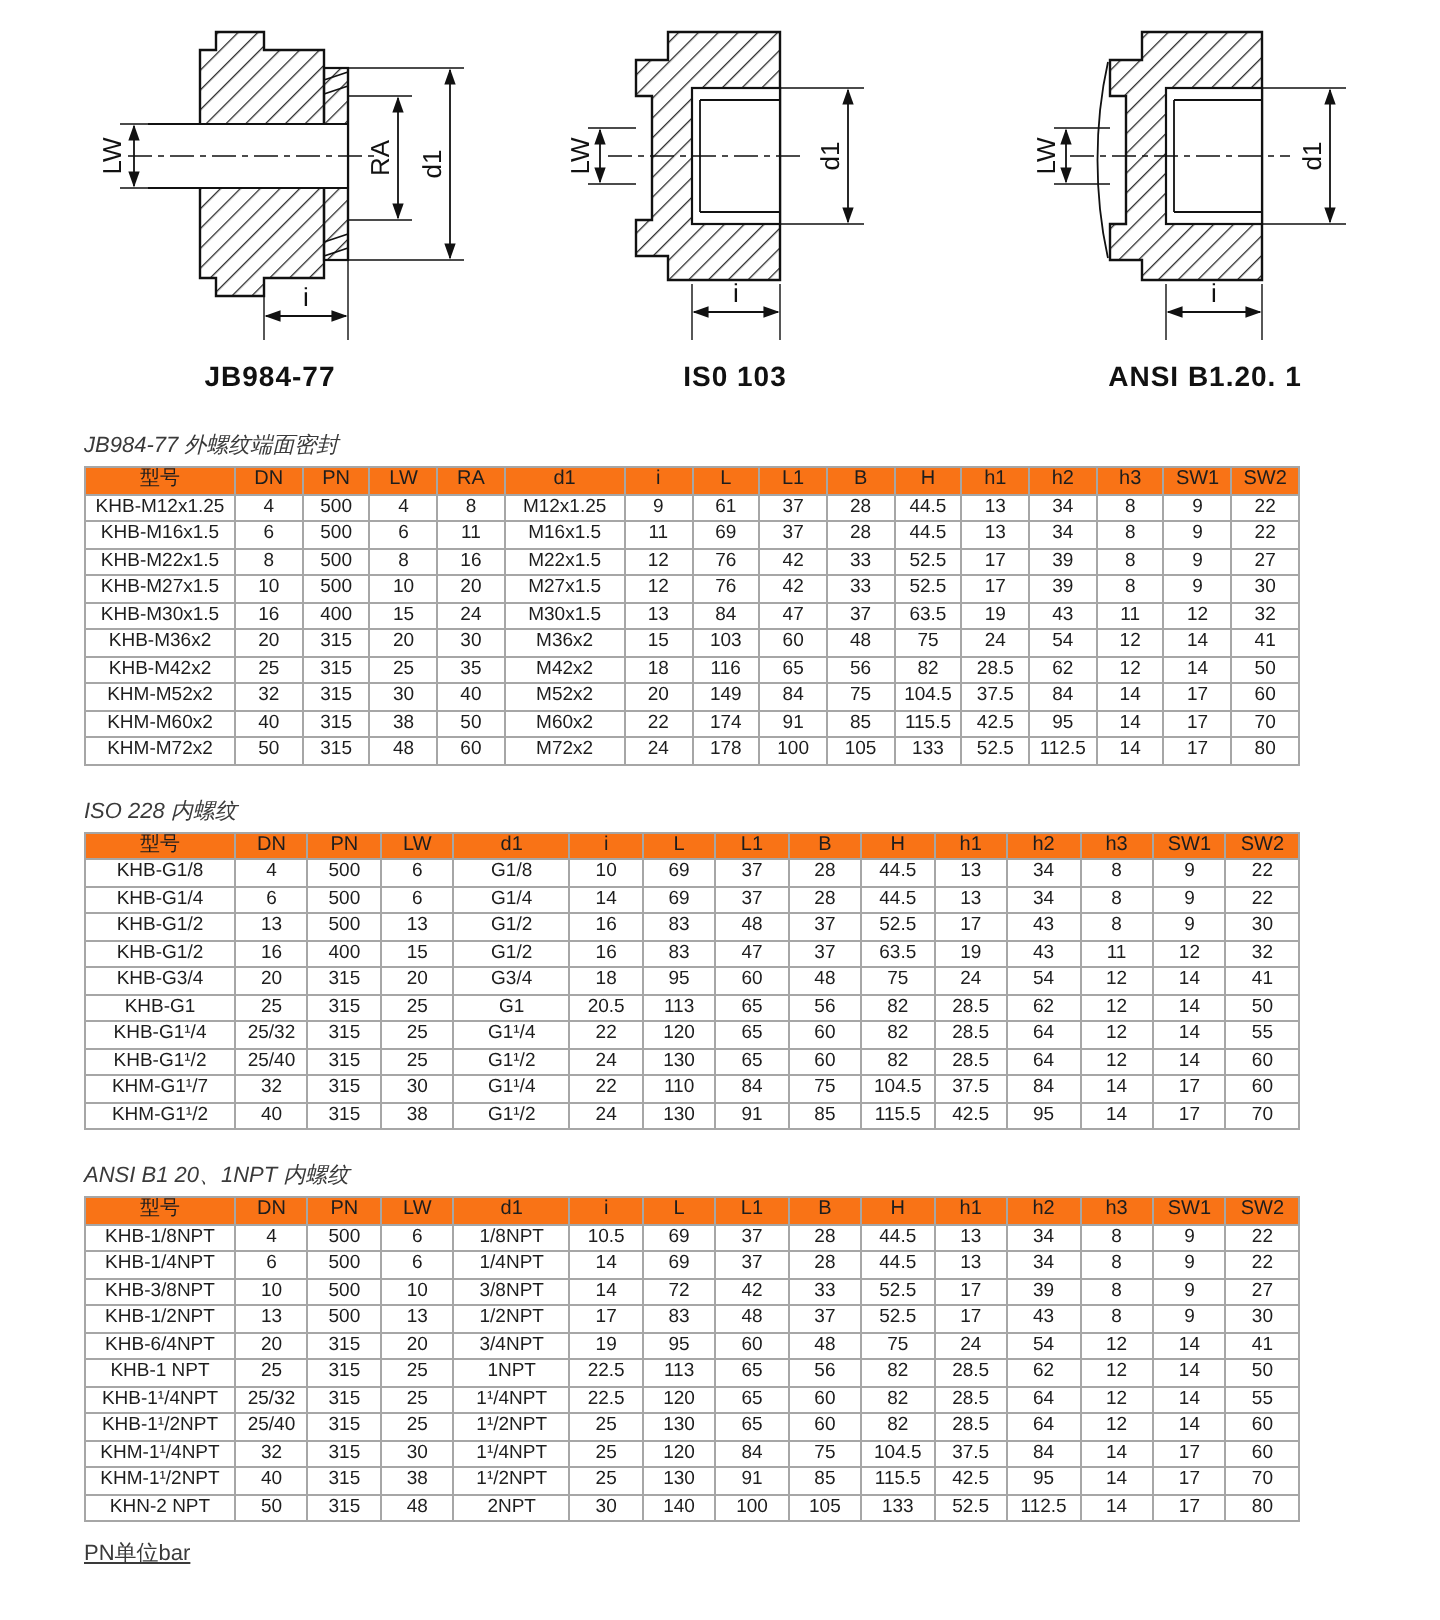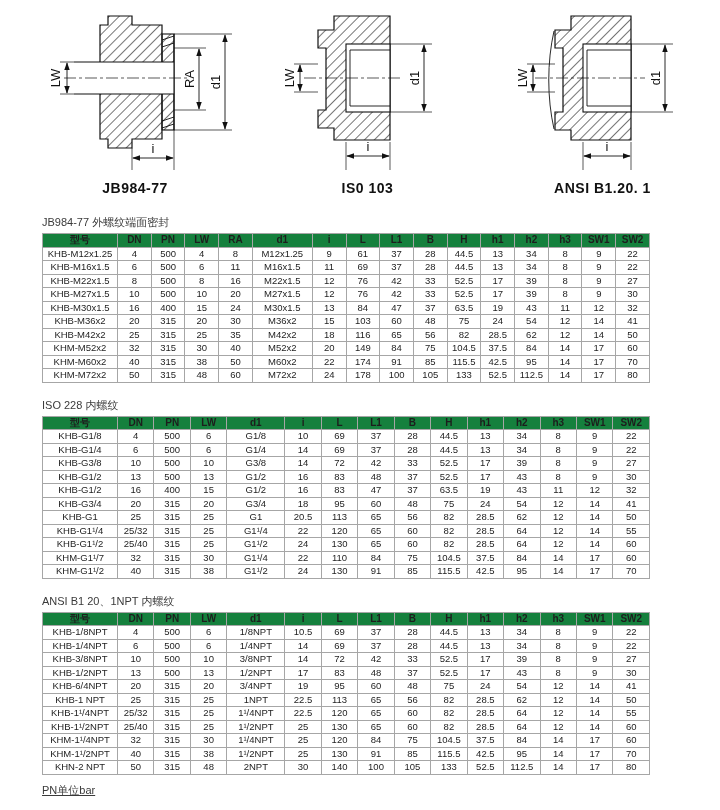--- a/index.html
+++ b/index.html
@@ -17,31 +17,31 @@
   .diagram.d1 { width: 250px; }
   .diagram.d2 { width: 215px; }
   .diagram.d3 { width: 255px; }
   .diagram-label {
     margin-top: 2px; font-size: 14px; font-weight: 700;
     letter-spacing: 0.5px; color: #111; text-align: right;
   }
   svg text { font-family: "Liberation Sans", "DejaVu Sans", sans-serif; fill: #111; }
 
   
-  .tcaption { margin: 15px 0 3px 42px; font-size: 11px; color: #3a3a3a; }
+  .tcaption { margin: 15px 0 3px 42px; font-size: 11px; color: #3a3a3a; font-style: italic; }
   .dtable {
     margin-left: 42px; width: 608px; border-collapse: collapse;
     table-layout: fixed; font-size: 9.5px; color: #1d1d1d;
     border: 1px solid #8a8a8a;
   }
   .dtable th, .dtable td {
     border: 1px solid #a6a6a6; text-align: center; padding: 1px 1px;
     line-height: 10.5px; height: 13px; white-space: nowrap; overflow: hidden;
   }
-  .dtable th { background: #15803d; font-weight: 700; font-size: 10px; }
+  .dtable th { background: #f97316; font-weight: 400; font-size: 10px; }
   .t16 th:nth-child(1) { width: 75px; }
   .t16 th:nth-child(6) { width: 60px; }
   .t15 th:nth-child(1) { width: 75px; }
   .t15 th:nth-child(5) { width: 58px; }
   .footnote { margin: 8px 0 0 42px; font-size: 11px; color: #3a3a3a; text-decoration: underline; }
 </style>
 </head>
 <body>
 
 <div class="page">
@@ -403,37 +403,20 @@
           <td>37</td>
           <td>28</td>
           <td>44.5</td>
           <td>13</td>
           <td>34</td>
           <td>8</td>
           <td>9</td>
           <td>22</td>
         </tr>
         <tr>
-          <td>KHB-G3/8</td>
-          <td>10</td>
-          <td>500</td>
-          <td>10</td>
-          <td>G3/8</td>
-          <td>14</td>
-          <td>72</td>
-          <td>42</td>
-          <td>33</td>
-          <td>52.5</td>
-          <td>17</td>
-          <td>39</td>
-          <td>8</td>
-          <td>9</td>
-          <td>27</td>
-        </tr>
-        <tr>
           <td>KHB-G1/2</td>
           <td>13</td>
           <td>500</td>
           <td>13</td>
           <td>G1/2</td>
           <td>16</td>
           <td>83</td>
           <td>48</td>
           <td>37</td>
           <td>52.5</td>

